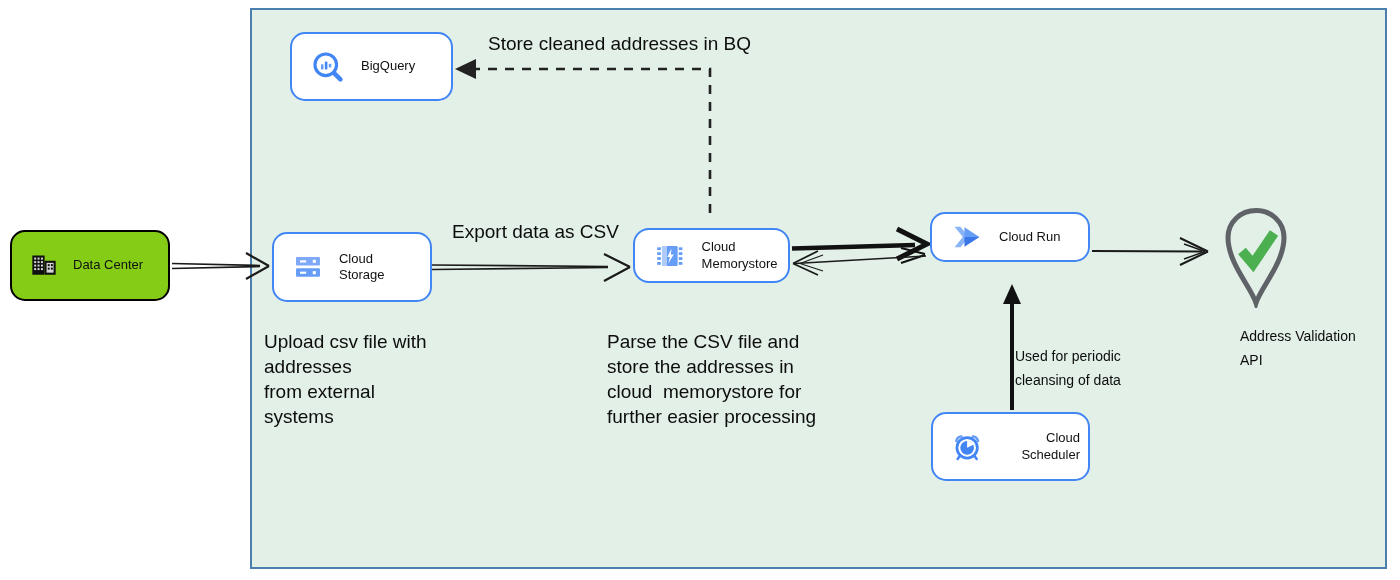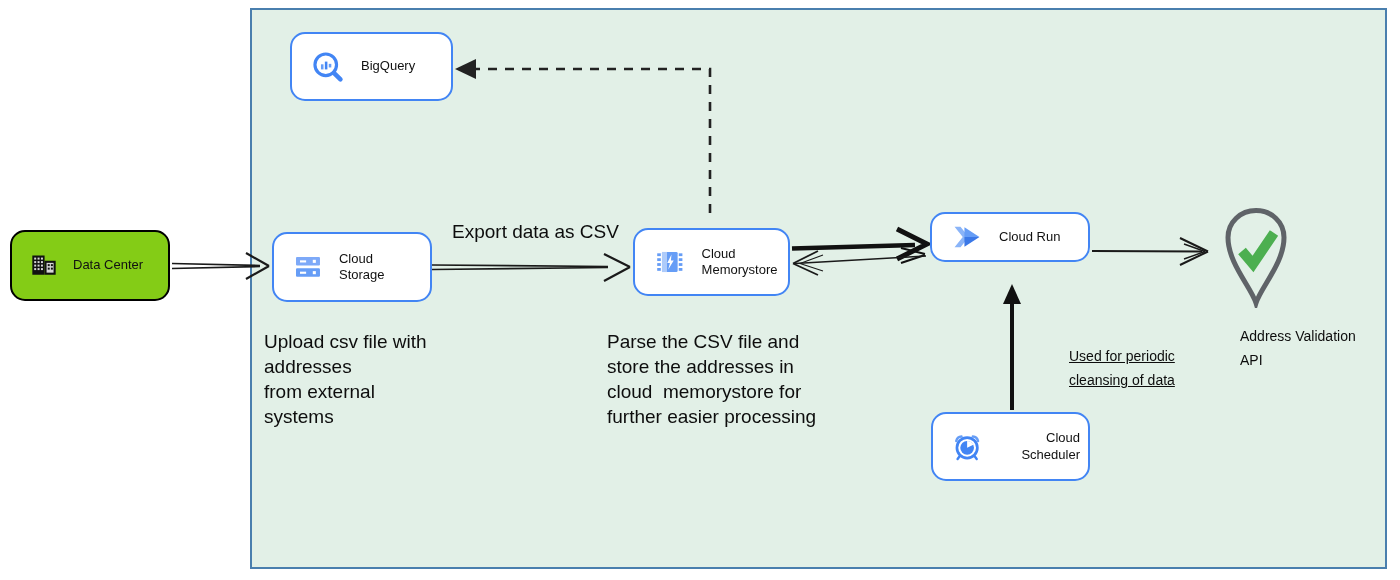--- a/index.html
+++ b/index.html
@@ -120,21 +120,21 @@
       <rect x="3" y="4.5" width="18" height="6.4" rx="0.8" fill="#7da9f8"></rect>
       <rect x="3" y="13" width="18" height="6.4" rx="0.8" fill="#669df6"></rect>
       <rect x="6" y="7" width="4.6" height="1.6" fill="#fff"></rect>
       <rect x="15.6" y="6.6" width="2.3" height="2.3" fill="#fff"></rect>
       <rect x="6" y="15.5" width="4.6" height="1.6" fill="#fff"></rect>
       <rect x="15.6" y="15.1" width="2.3" height="2.3" fill="#fff"></rect>
     </svg>
     <span class="label">Cloud Storage</span>
   </div>
 
-  <div class="node" style="left:633px;top:228px;width:157px;height:68px;">
+  <div class="node" style="left:633px;top:228px;width:157px;height:55px;border-radius:16px;">
     <svg width="36" height="36" viewBox="0 0 24 24">
       <g fill="#669df6">
         <rect x="3" y="5.8" width="2.6" height="2"></rect>
           <rect x="3" y="9.3" width="2.6" height="2"></rect>
         <rect x="3" y="12.8" width="2.6" height="2"></rect>
           <rect x="3" y="16.3" width="2.6" height="2"></rect>
         <rect x="18.4" y="5.8" width="2.6" height="2"></rect>
           <rect x="18.4" y="9.3" width="2.6" height="2"></rect>
         <rect x="18.4" y="12.8" width="2.6" height="2"></rect>
           <rect x="18.4" y="16.3" width="2.6" height="2"></rect>
@@ -166,27 +166,28 @@
       <path d="M12,12.6 L12,7.5 A5.1,5.1 0 0 1 16.6,10.4 Z" fill="#fff"></path>
     </svg>
     <span class="label">Cloud Scheduler</span>
   </div>
 
   <svg class="pin" width="68" height="102" viewBox="0 0 68 102">
     <path d="M34,97 C29,81 6,57 6,31.5 C6,16 18.5,4.5 34,4.5 C49.5,4.5 62,16 62,31.5 C62,57 39,81 34,97 Z" fill="none" stroke="#5f6368" stroke-width="5"></path>
     <path d="M20,45 L31,58 L52,27" fill="none" stroke="#4caf50" stroke-width="10"></path>
   </svg>
 
+  <div class="ann" style="left:488px;top:31px;">Store cleaned addresses in BQ</div>
   <div class="ann" style="left:452px;top:219px;">Export data as CSV</div>
   <div class="ann" style="left:264px;top:329px;">Upload csv file with
 addresses
 from external
 systems</div>
   <div class="ann" style="left:607px;top:329px;">Parse the CSV file and
 store the addresses in
 cloud  memorystore for
 further easier processing</div>
-  <div class="ann small" style="left:1069px;top:344px;text-decoration:underline;">Used for periodic
+  <div class="ann small" style="left:1015px;top:344px;">Used for periodic
 cleansing of data</div>
   <div class="ann small" style="left:1240px;top:324px;">Address Validation
 API</div>
 
 </div>
 
 </body></html>

